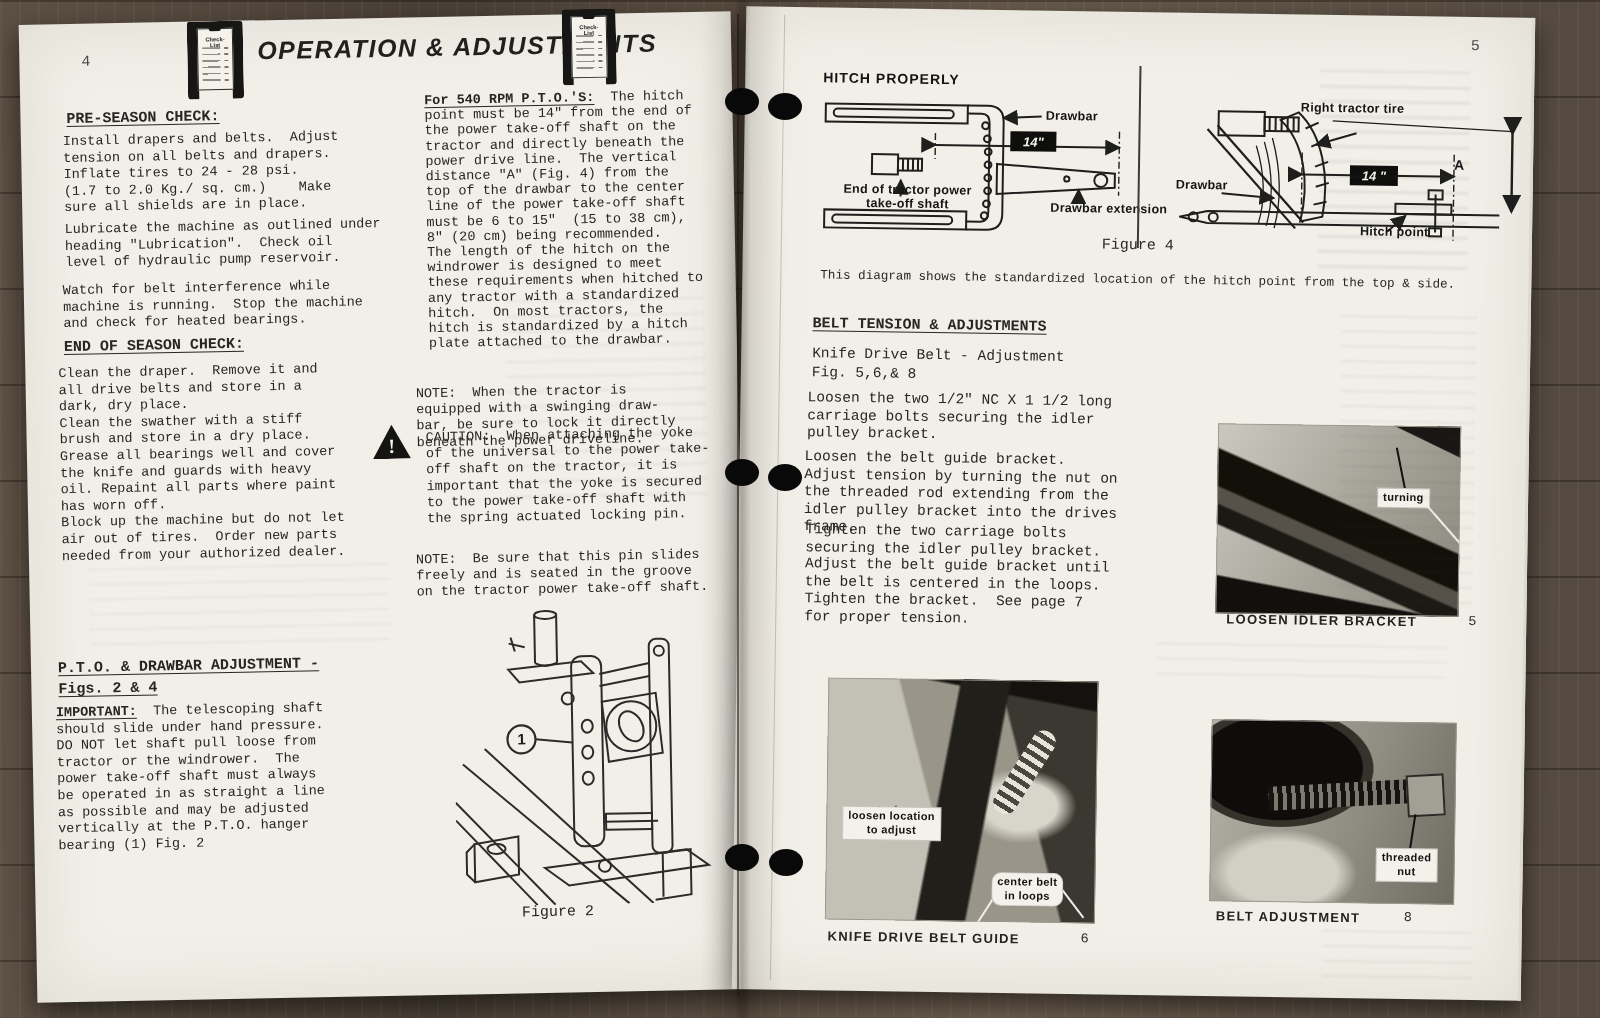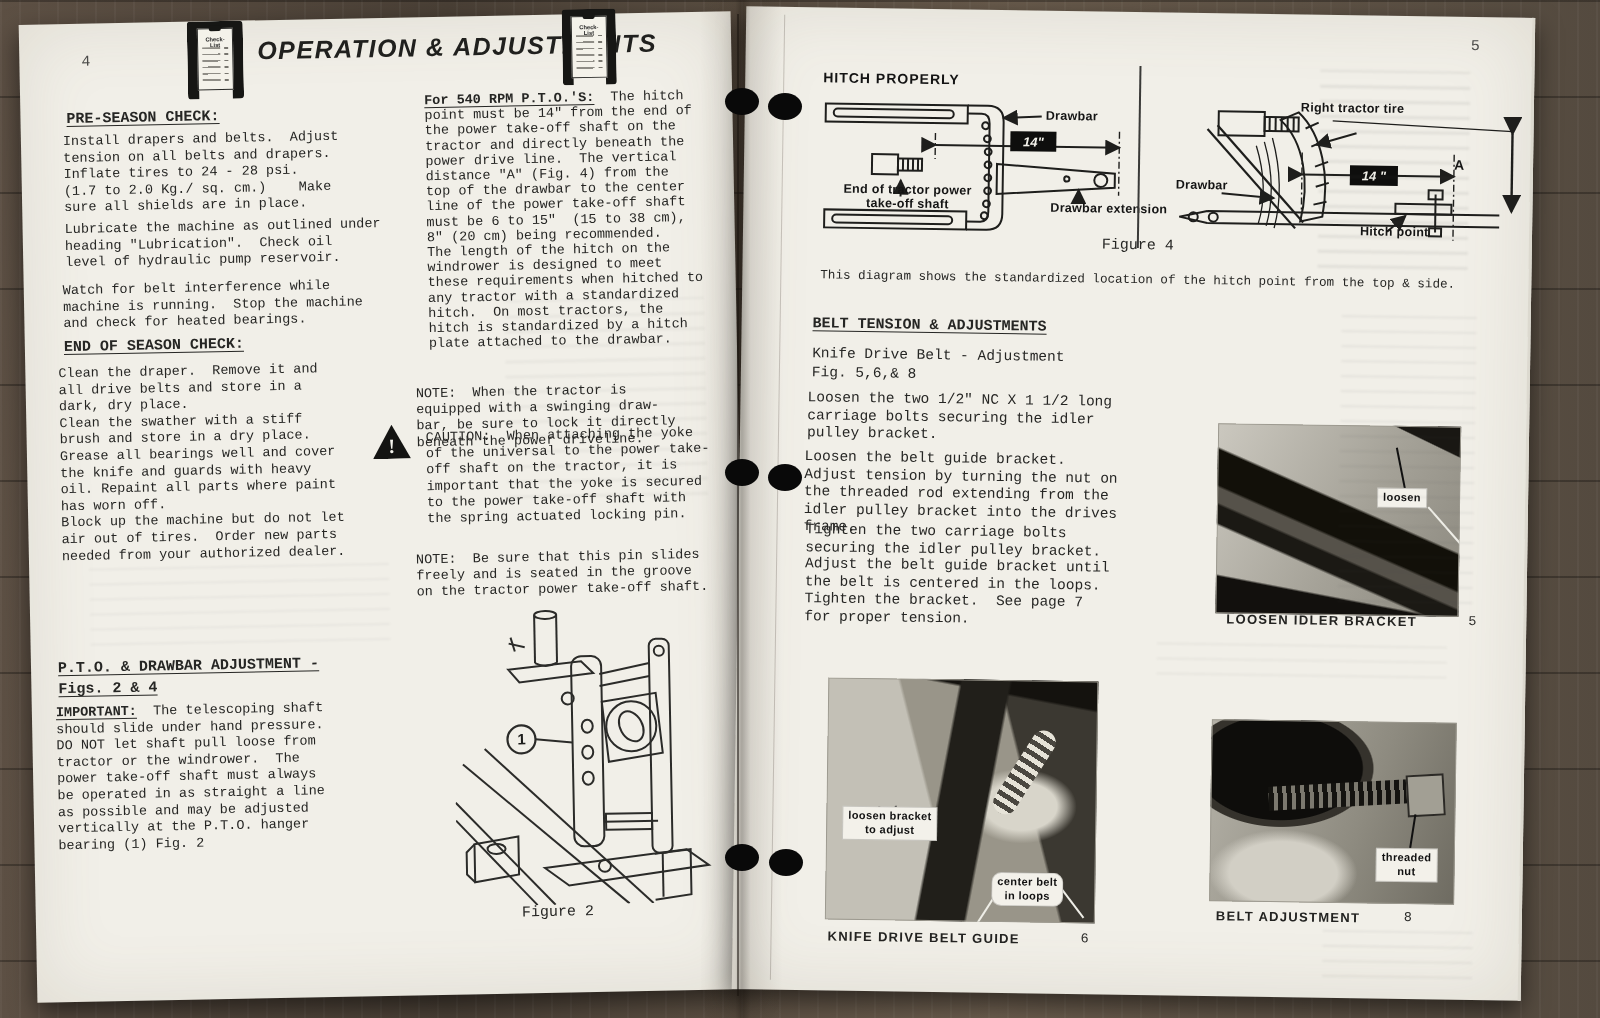--- a/index.html
+++ b/index.html
@@ -353,37 +353,37 @@
 Tighten the bracket.  See page 7
 for proper tension.</div>
 
   <div class="photo" style="left:478px;top:410px;width:243px;height:190px;
               background:
                 linear-gradient(205deg,#191713 0 10%,transparent 10.5%),
                 linear-gradient(23deg,transparent 30%,#1b1914 31% 37%,#56524a 38% 43%,#121009 44% 56%,transparent 57%),
                 linear-gradient(10deg,#12100d 0 16%,transparent 17%),
                 linear-gradient(120deg,#cbc8bf,#a5a298 55%,#8b887e);">
     <div class="lead" style="left:178px;top:22px;width:2px;height:42px;transform:rotate(-12deg);"></div>
-    <div class="chip" style="left:160px;top:62px;">loosen</div>
+    <div class="chip" style="left:160px;top:62px;">turning</div>
     <div class="lead w" style="left:212px;top:80px;width:62px;height:2px;transform:rotate(48deg);"></div>
   </div>
   <div class="abs pcap" style="left:489px;top:598px;">LOOSEN IDLER BRACKET</div>
   <div class="abs fignum" style="left:731px;top:597px;">5</div>
 
   <div class="photo" style="left:92px;top:670px;width:270px;height:242px;
               background:
                 linear-gradient(100deg,transparent 0 42%,#211f1a 43% 58%,transparent 59%),
                 linear-gradient(190deg,#14120e 0 10%,transparent 11%),
                 radial-gradient(ellipse 90px 60px at 72% 52%,#d8d5ca 0 40%,transparent 62%),
                 linear-gradient(75deg,#c3c0b6 0 40%,#999589 41% 70%,#3b3831 71% 100%);">
     <div style="position:absolute;left:150px;top:80px;width:95px;height:24px;border-radius:12px;
          background:repeating-linear-gradient(90deg,#e6e3d8 0 5px,#4a4740 5px 10px);transform:rotate(-58deg);"></div>
     <div class="lead" style="left:52px;top:128px;width:2px;height:30px;transform:rotate(14deg);"></div>
     <div class="lead" style="left:68px;top:128px;width:2px;height:34px;transform:rotate(-34deg);"></div>
-    <div class="chip" style="left:16px;top:128px;">loosen bracket
+    <div class="chip" style="left:16px;top:128px;">loosen location
 to adjust</div>
     <div class="lead w" style="left:176px;top:204px;width:2px;height:48px;transform:rotate(32deg);"></div>
     <div class="lead w" style="left:232px;top:204px;width:2px;height:42px;transform:rotate(-38deg);"></div>
     <div class="chip" style="left:166px;top:192px;border-radius:10px;">center belt
 in loops</div>
   </div>
   <div class="abs pcap" style="left:95px;top:921px;">KNIFE DRIVE BELT GUIDE</div>
   <div class="abs fignum" style="left:348px;top:920px;">6</div>
 
   <div class="photo" style="left:476px;top:706px;width:245px;height:182px;

